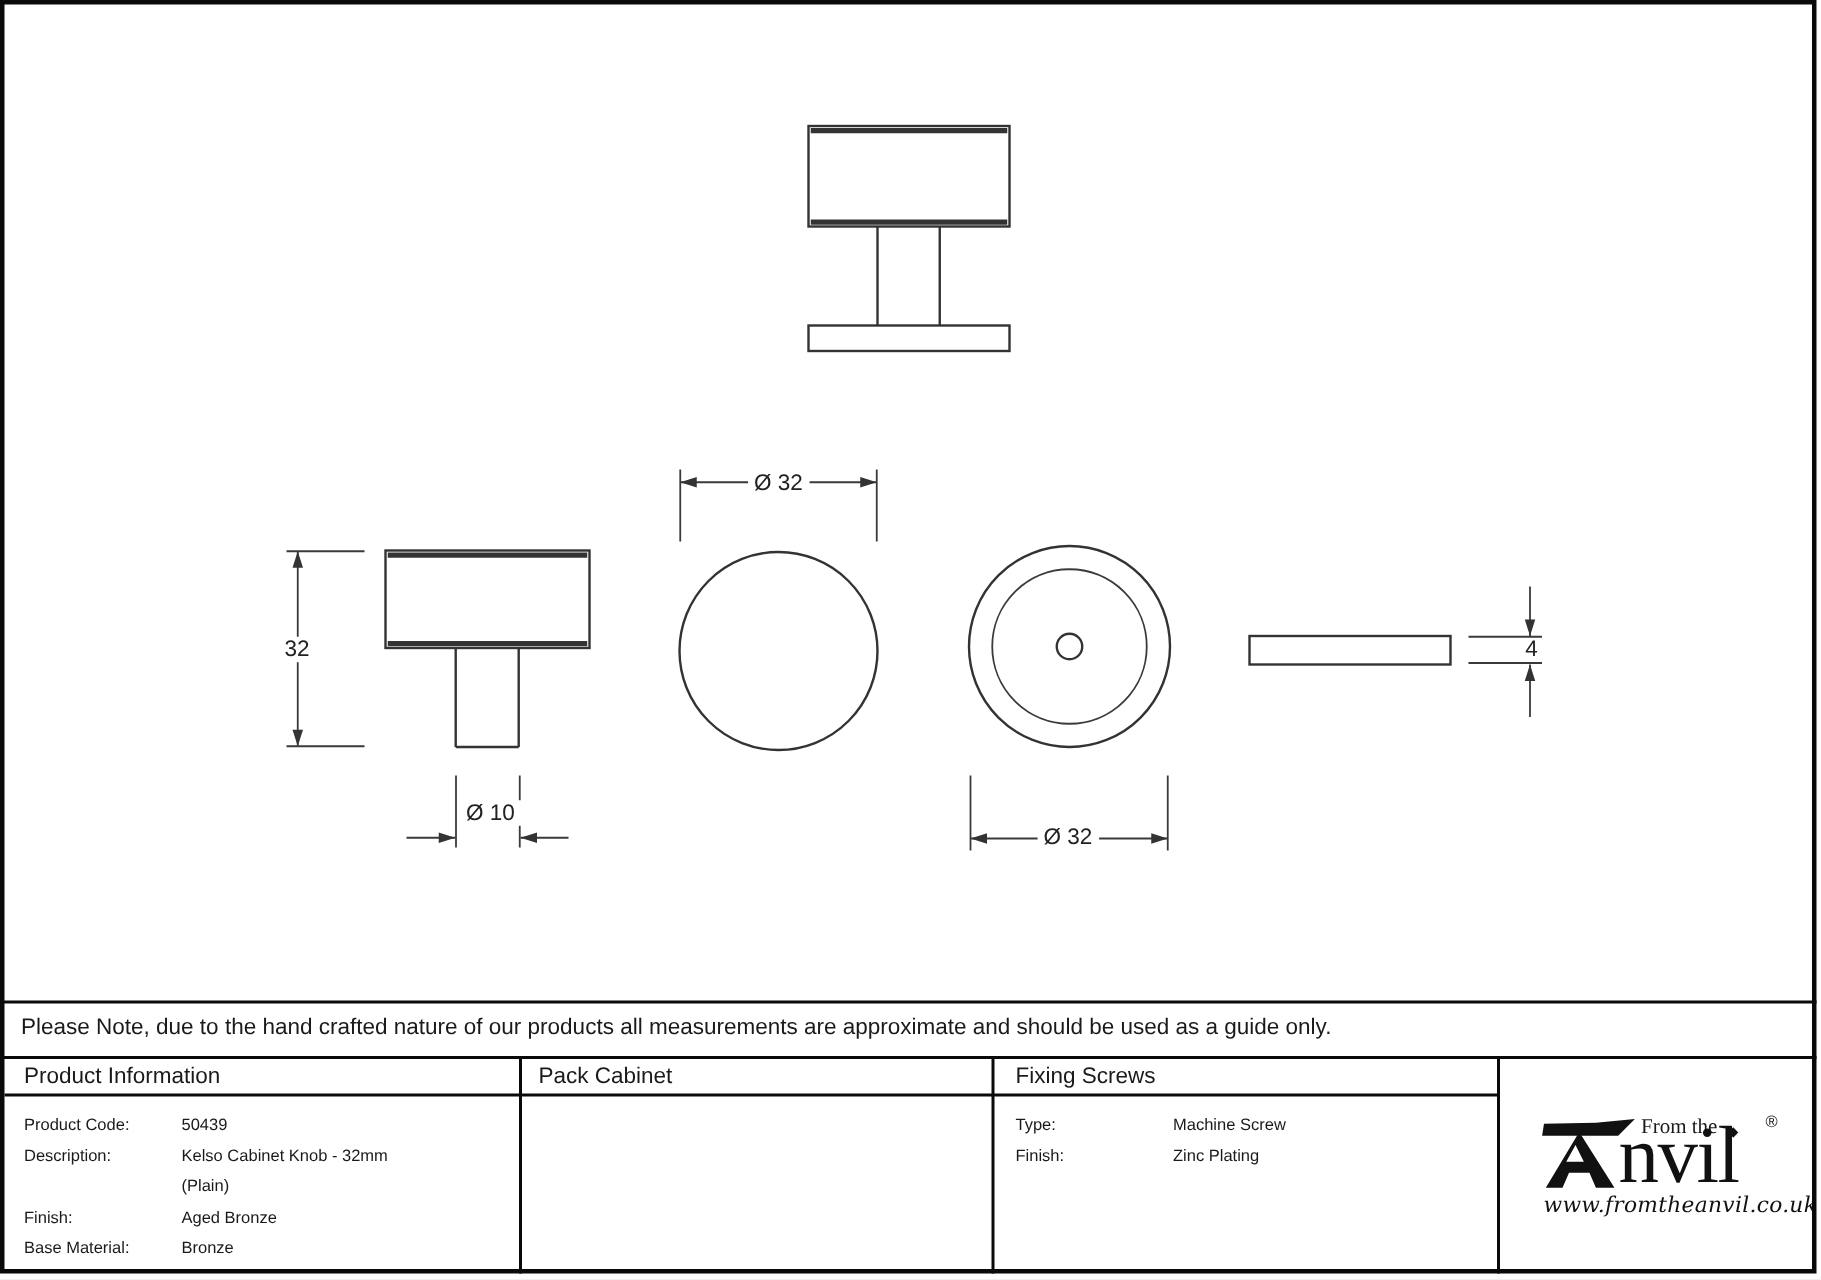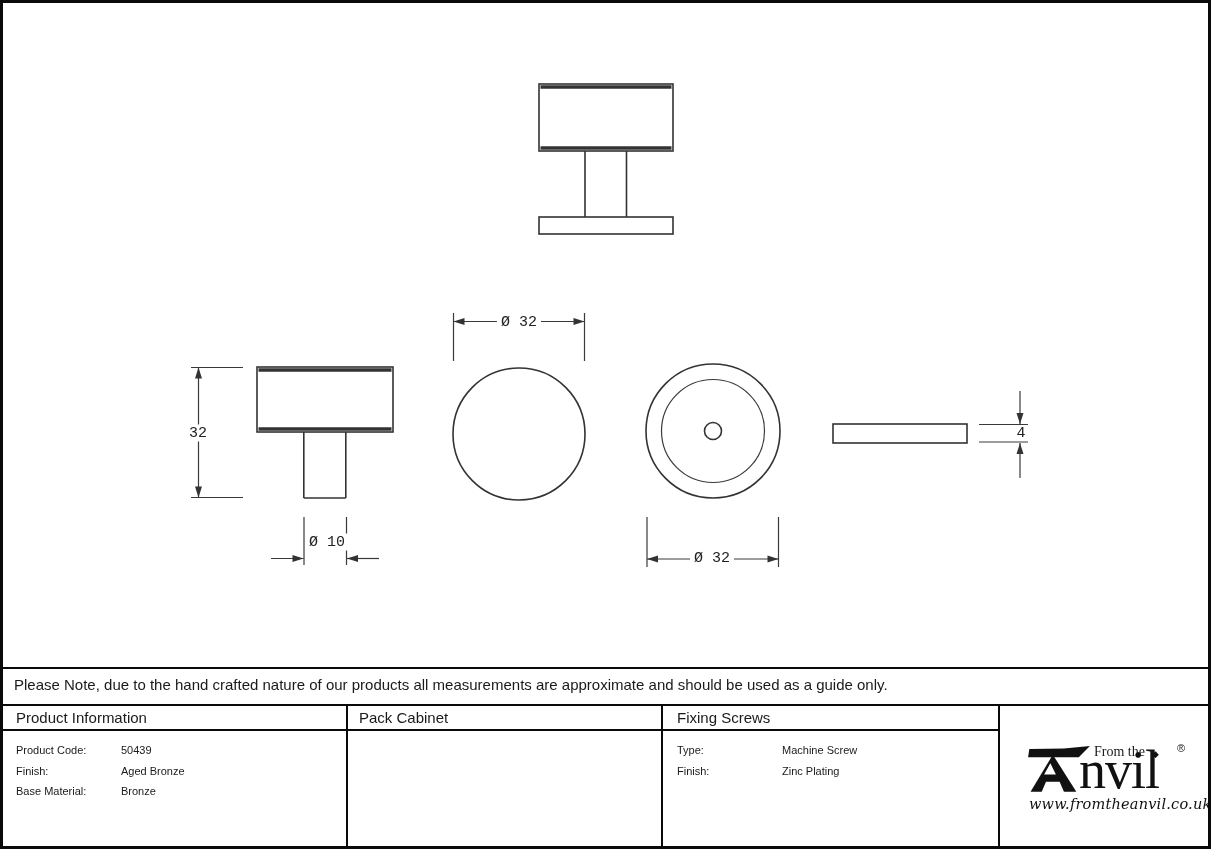--- a/index.html
+++ b/index.html
@@ -8,21 +8,21 @@
     font-family:"Liberation Sans",sans-serif;color:#1a1a1a;overflow:hidden;
   }
   .frame{position:absolute;left:0;top:0;width:1211px;height:849px;
     border:3px solid #0a0a0a;box-sizing:border-box;}
   svg.drawing{position:absolute;left:0;top:0;}
   .s{stroke:#333;stroke-width:1.6;fill:none;}
   .band{stroke:#333;stroke-width:3.5;fill:none;}
   .d{stroke:#3a3a3a;stroke-width:1.2;fill:none;}
   .ah{fill:#333;stroke:none;}
   .dim{position:absolute;transform:translate(-50%,-50%);background:#fff;
-    padding:0 4px;font-size:15px;line-height:17px;color:#222;white-space:nowrap;font-family:Liberation Mono, monospace;}
+    padding:0 4px;font-size:15px;line-height:17px;color:#222;white-space:nowrap;}
   .dim.tight{padding:0 2px;line-height:13px;}
   .hl{position:absolute;background:#0a0a0a;height:2px;}
   .vl{position:absolute;background:#0a0a0a;width:2px;}
   .note{position:absolute;left:14px;top:668px;height:32px;display:flex;
     align-items:center;font-size:15px;}
   .col-header{position:absolute;top:706px;height:23px;display:flex;
     align-items:center;font-size:15px;}
   .kv,.list{position:absolute;font-size:11px;line-height:20.6px;}
   .kv-row{display:flex;}
   .k{display:inline-block;width:105px;flex:0 0 105px;}
@@ -134,20 +134,28 @@
   <div class="col-header" style="left:16px">Product Information</div>
   <div class="col-header" style="left:359px">Pack Cabinet</div>
   <div class="col-header" style="left:677px">Fixing Screws</div>
 
   <div class="kv" style="left:16px;top:740px">
     <div class="kv-row">
       <span class="k">Product Code:</span>
       <span class="v">50439</span>
     </div>
     <div class="kv-row">
+      <span class="k">Description:</span>
+      <span class="v">Kelso Cabinet Knob - 32mm</span>
+    </div>
+    <div class="kv-row">
+      <span class="k"></span>
+      <span class="v">(Plain)</span>
+    </div>
+    <div class="kv-row">
       <span class="k">Finish:</span>
       <span class="v">Aged Bronze</span>
     </div>
     <div class="kv-row">
       <span class="k">Base Material:</span>
       <span class="v">Bronze</span>
     </div>
   </div>
 
 

